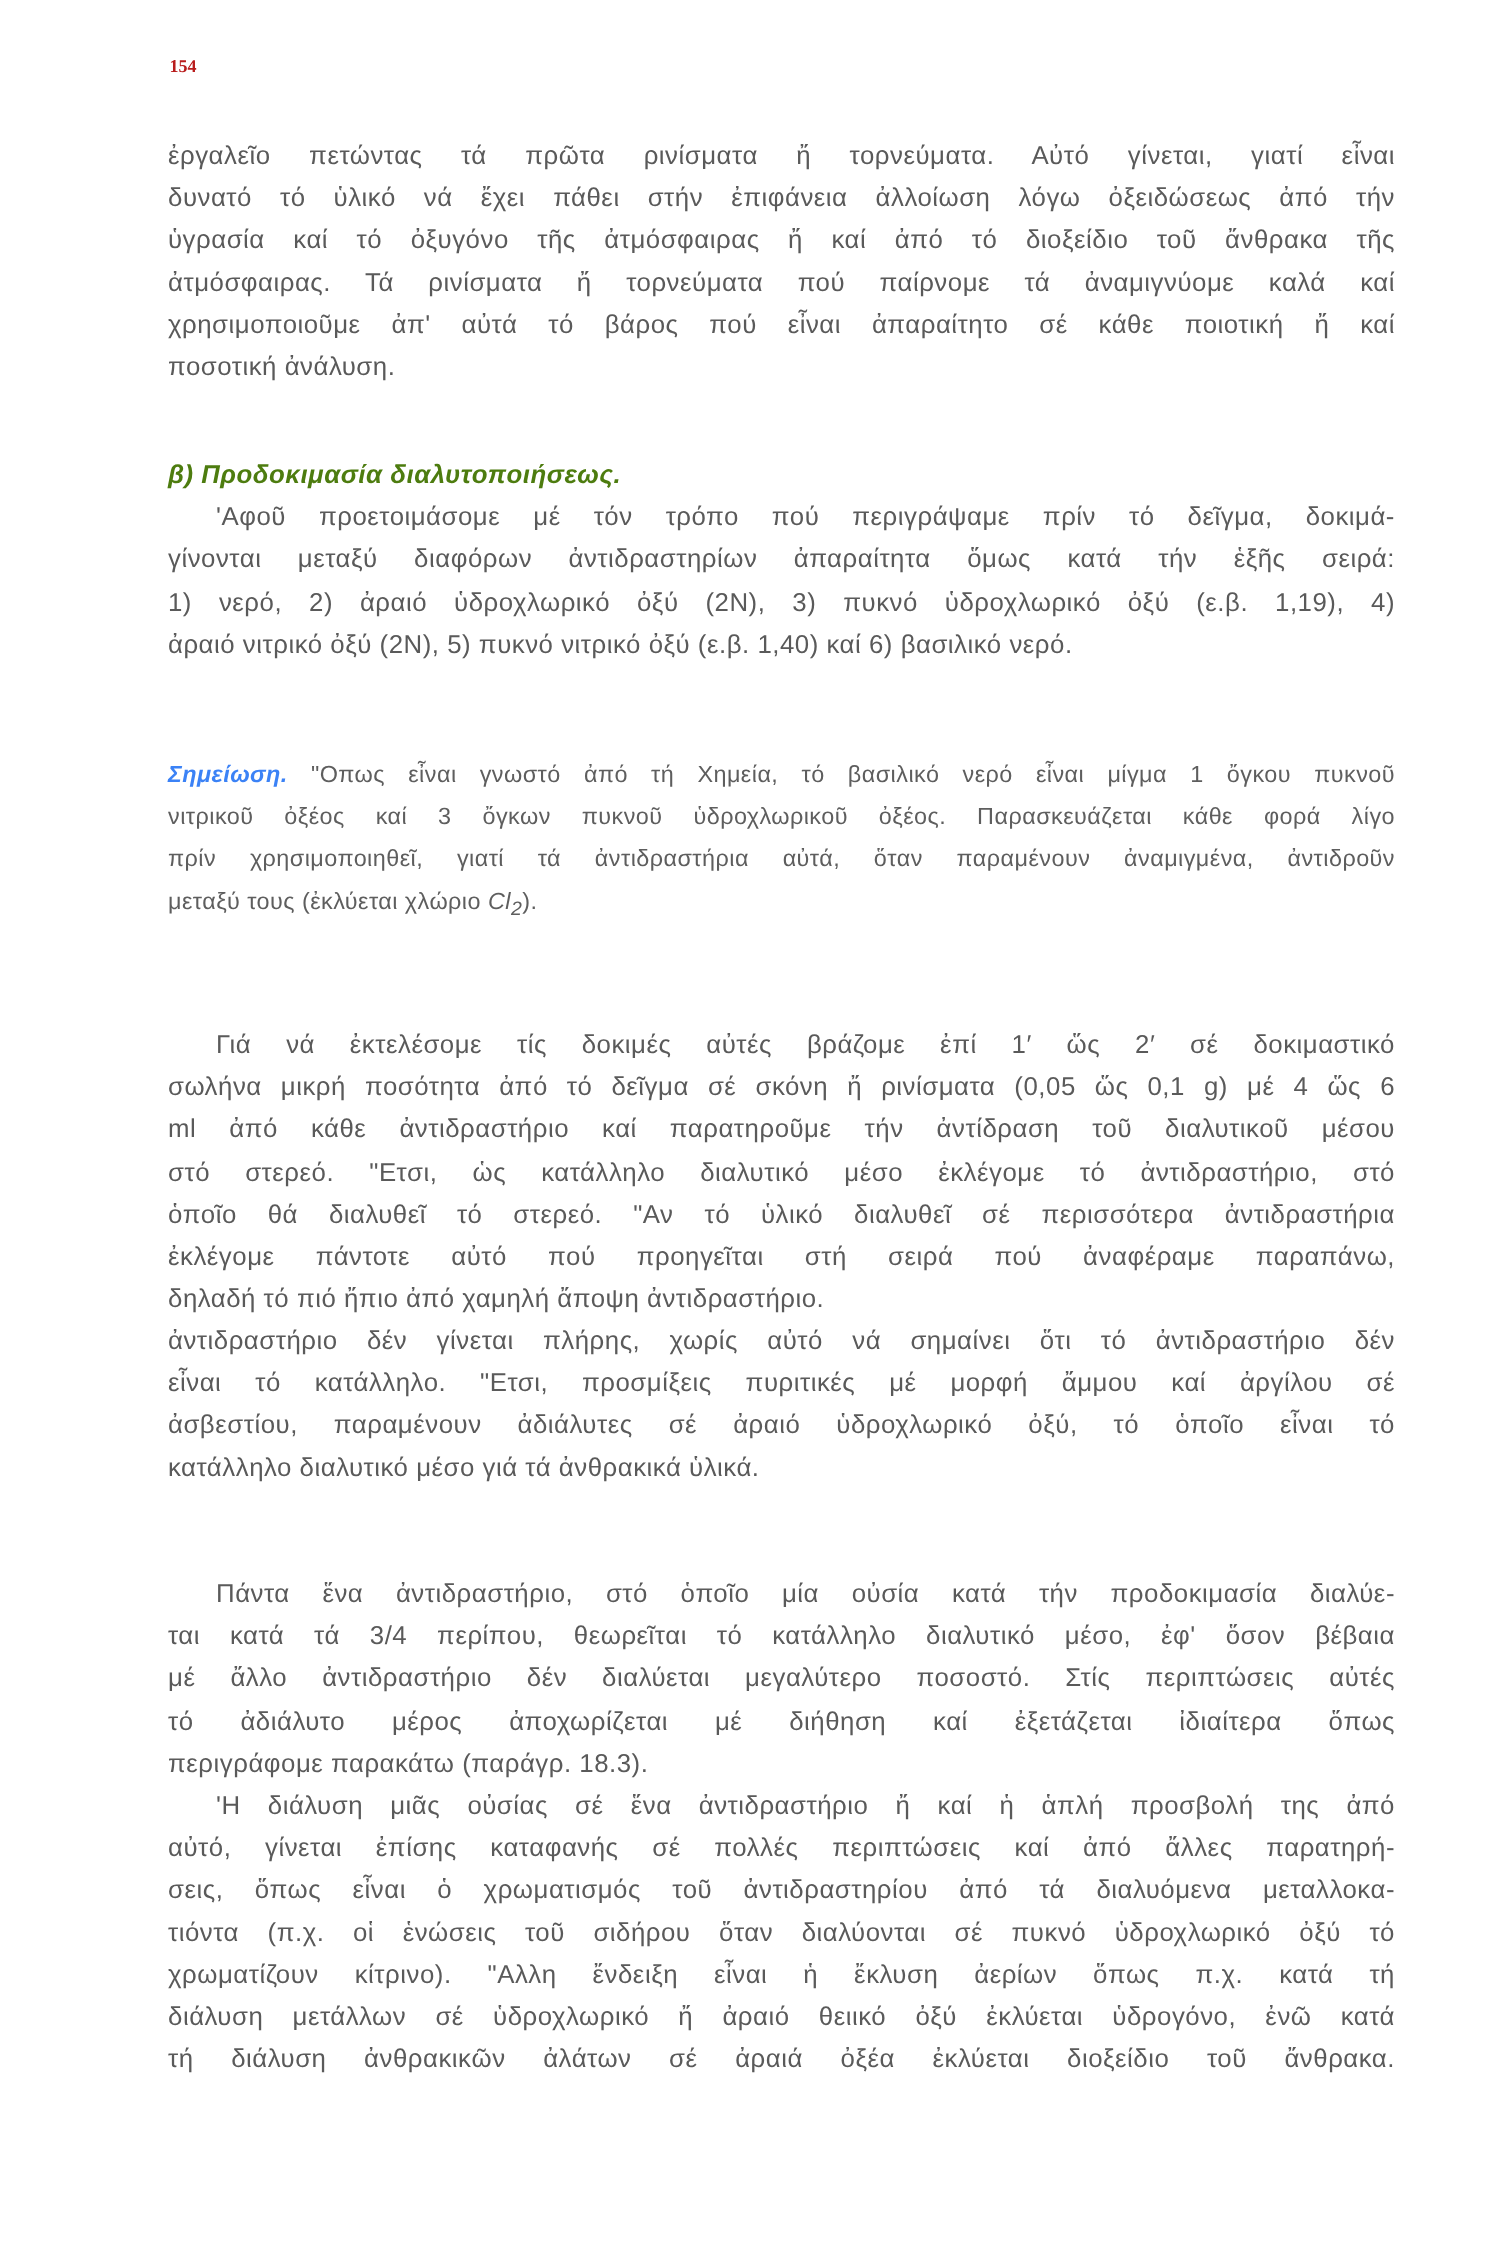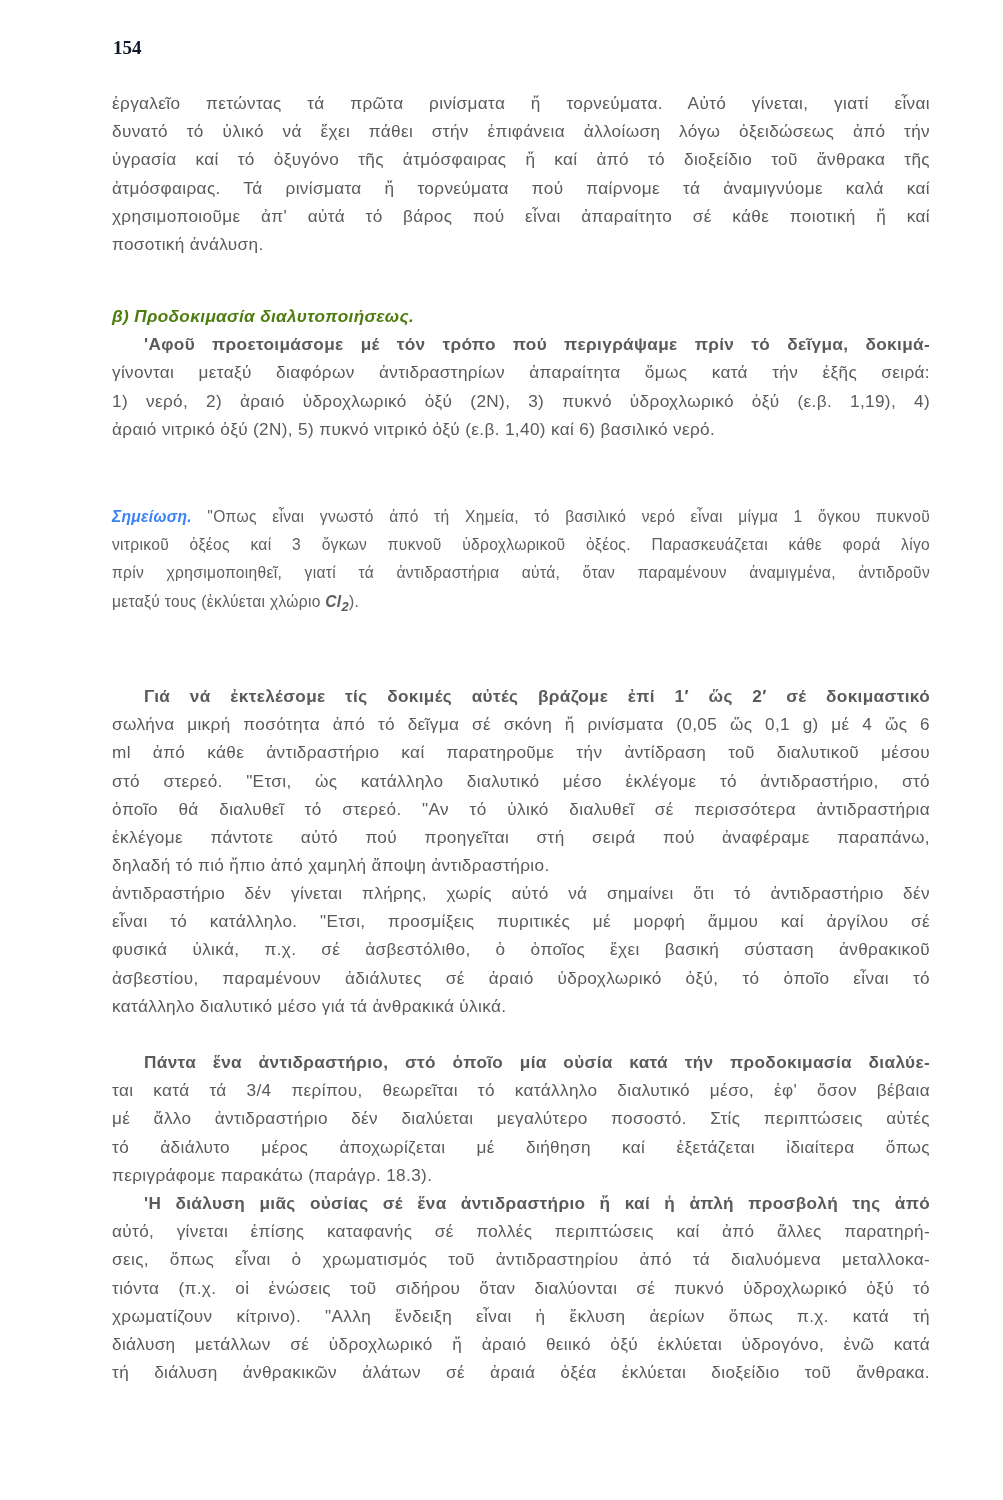--- a/index.html
+++ b/index.html
@@ -14,22 +14,22 @@
       overflow: hidden;
       font-family: "Liberation Sans", "DejaVu Sans", sans-serif;
       color: #555555;
     }
     .page-number {
       position: absolute;
       left: 113px;
       top: 37px;
       font-family: "Liberation Serif", "DejaVu Serif", serif;
       font-weight: bold;
-      font-size: 19px;
-      color: #0f172a;
+      font-size: 12px;
+      color: #b91c1c;
     }
     .body-text {
       position: absolute;
       left: 112px;
       width: 818px;
       font-size: 17.2px;
       line-height: 28.2px;
       text-align: justify;
       letter-spacing: 0.35px;
       color: #5a5a5a;
@@ -41,21 +41,20 @@
       text-align-last: justify;
       white-space: nowrap;
       height: 28.2px;
       overflow: visible;
     }
     .line.last {
       text-align-last: left;
     }
     .indent {
       padding-left: 32px;
-      font-weight: bold;
     }
     .heading {
       font-weight: bold;
       font-style: italic;
       color: #4d7c0f;
     }
     .note-block {
       position: absolute;
       left: 112px;
       width: 818px;
@@ -64,21 +63,20 @@
       letter-spacing: 0.3px;
       color: #5e5e5e;
     }
     .note-label {
       font-weight: bold;
       font-style: italic;
       color: #3b82f6;
     }
     .italic {
       font-style: italic;
-      font-weight: bold;
     }
   </style>
 </head>
 <body>
 
 <div>
 
   <div class="page-number">154</div>
 
   <div class="body-text" style="top:66px;">
@@ -111,21 +109,20 @@
     <span class="line">ml ἀπό κάθε ἀντιδραστήριο καί παρατηροῦμε τήν ἀντίδραση τοῦ διαλυτικοῦ μέσου</span>
     <span class="line">στό στερεό. "Ετσι, ὡς κατάλληλο διαλυτικό μέσο ἐκλέγομε τό ἀντιδραστήριο, στό</span>
     <span class="line">ὁποῖο θά διαλυθεῖ τό στερεό. "Αν τό ὑλικό διαλυθεῖ σέ περισσότερα ἀντιδραστήρια</span>
     <span class="line">ἐκλέγομε πάντοτε αὐτό πού προηγεῖται στή σειρά πού ἀναφέραμε παραπάνω,</span>
     <span class="line last">δηλαδή τό πιό ἤπιο ἀπό χαμηλή ἄποψη ἀντιδραστήριο.</span>
   </div>
 
   <div class="body-text" style="top:856px;">
     <span class="line">ἀντιδραστήριο δέν γίνεται πλήρης, χωρίς αὐτό νά σημαίνει ὅτι τό ἀντιδραστήριο δέν</span>
     <span class="line">εἶναι τό κατάλληλο. "Ετσι, προσμίξεις πυριτικές μέ μορφή ἄμμου καί ἀργίλου σέ</span>
-    <span class="line">φυσικά ὑλικά, π.χ. σέ ἀσβεστόλιθο, ὁ ὁποῖος ἔχει βασική σύσταση ἀνθρακικοῦ</span>
     <span class="line">ἀσβεστίου, παραμένουν ἀδιάλυτες σέ ἀραιό ὑδροχλωρικό ὀξύ, τό ὁποῖο εἶναι τό</span>
     <span class="line last">κατάλληλο διαλυτικό μέσο γιά τά ἀνθρακικά ὑλικά.</span>
   </div>
 
   <div class="body-text" style="top:1025px;">
     <span class="line indent">Πάντα ἕνα ἀντιδραστήριο, στό ὁποῖο μία οὐσία κατά τήν προδοκιμασία διαλύε-</span>
     <span class="line">ται κατά τά 3/4 περίπου, θεωρεῖται τό κατάλληλο διαλυτικό μέσο, ἐφ' ὅσον βέβαια</span>
     <span class="line">μέ ἄλλο ἀντιδραστήριο δέν διαλύεται μεγαλύτερο ποσοστό. Στίς περιπτώσεις αὐτές</span>
     <span class="line">τό ἀδιάλυτο μέρος ἀποχωρίζεται μέ διήθηση καί ἐξετάζεται ἰδιαίτερα ὅπως</span>
     <span class="line last">περιγράφομε παρακάτω (παράγρ. 18.3).</span>

